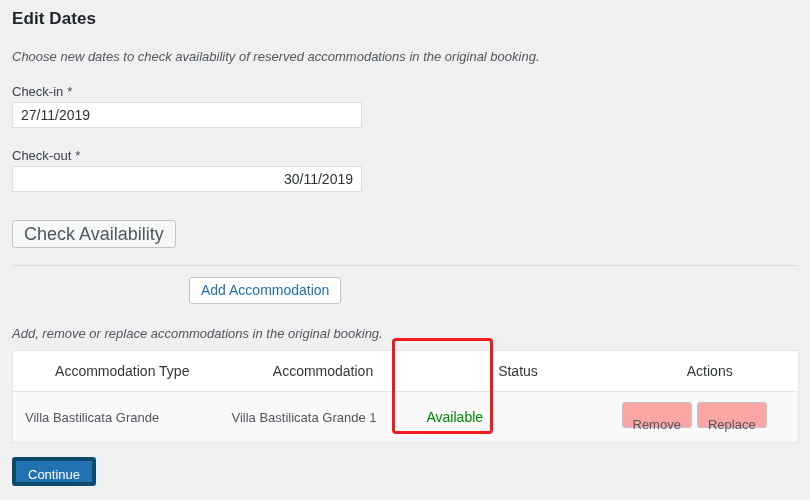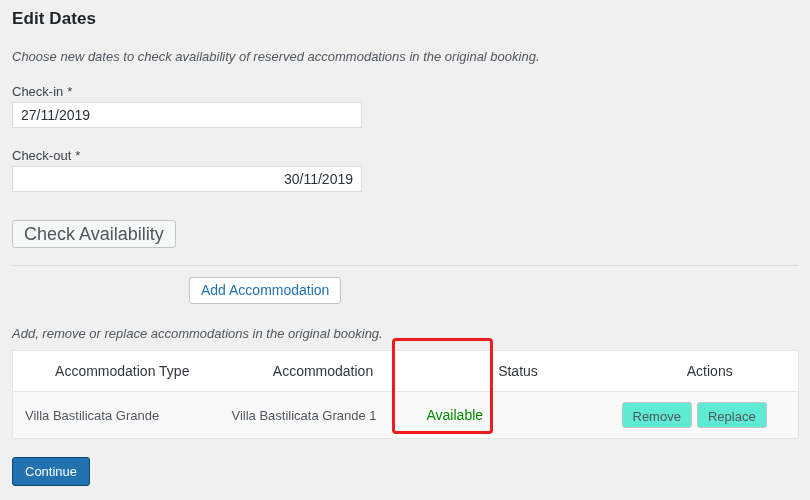--- a/index.html
+++ b/index.html
@@ -183,29 +183,29 @@
   .th-actions, .td-actions { padding-left: 24px; }
 
   .status-available {
     color: #008a00;
     font-size: 14px;
   }
 
   .btn-row {
     display: inline-block;
     box-sizing: border-box;
-    background: #5eead4;
+    background: #fca5a5;
     border: 1px solid #c3c4c7;
     border-radius: 3px;
     color: #50575e;
     font-family: "Liberation Sans", sans-serif;
     font-size: 13px;
     height: 26px;
     line-height: 24px;
-    padding: 2px 10px;
+    padding: 10px 10px;
     cursor: pointer;
     margin-right: 5px;
     white-space: nowrap;
   }
 
   
   .highlight-box {
     position: absolute;
     left: 392px;
     top: 338px;
@@ -219,21 +219,21 @@
 
   
   .btn-primary {
     position: absolute;
     left: 12px;
     top: 457px;
     height: 29px;
     padding: 0 12px;
     box-sizing: border-box;
     background: #2271b1;
-    border: 1px solid #0c4a6e;
+    border: 4px solid #0c4a6e;
     border-radius: 3px;
     color: #ffffff;
     font-family: "Liberation Sans", sans-serif;
     font-size: 13px;
     line-height: 27px;
     cursor: pointer;
     white-space: nowrap;
     text-align: center;
   }
 </style>

